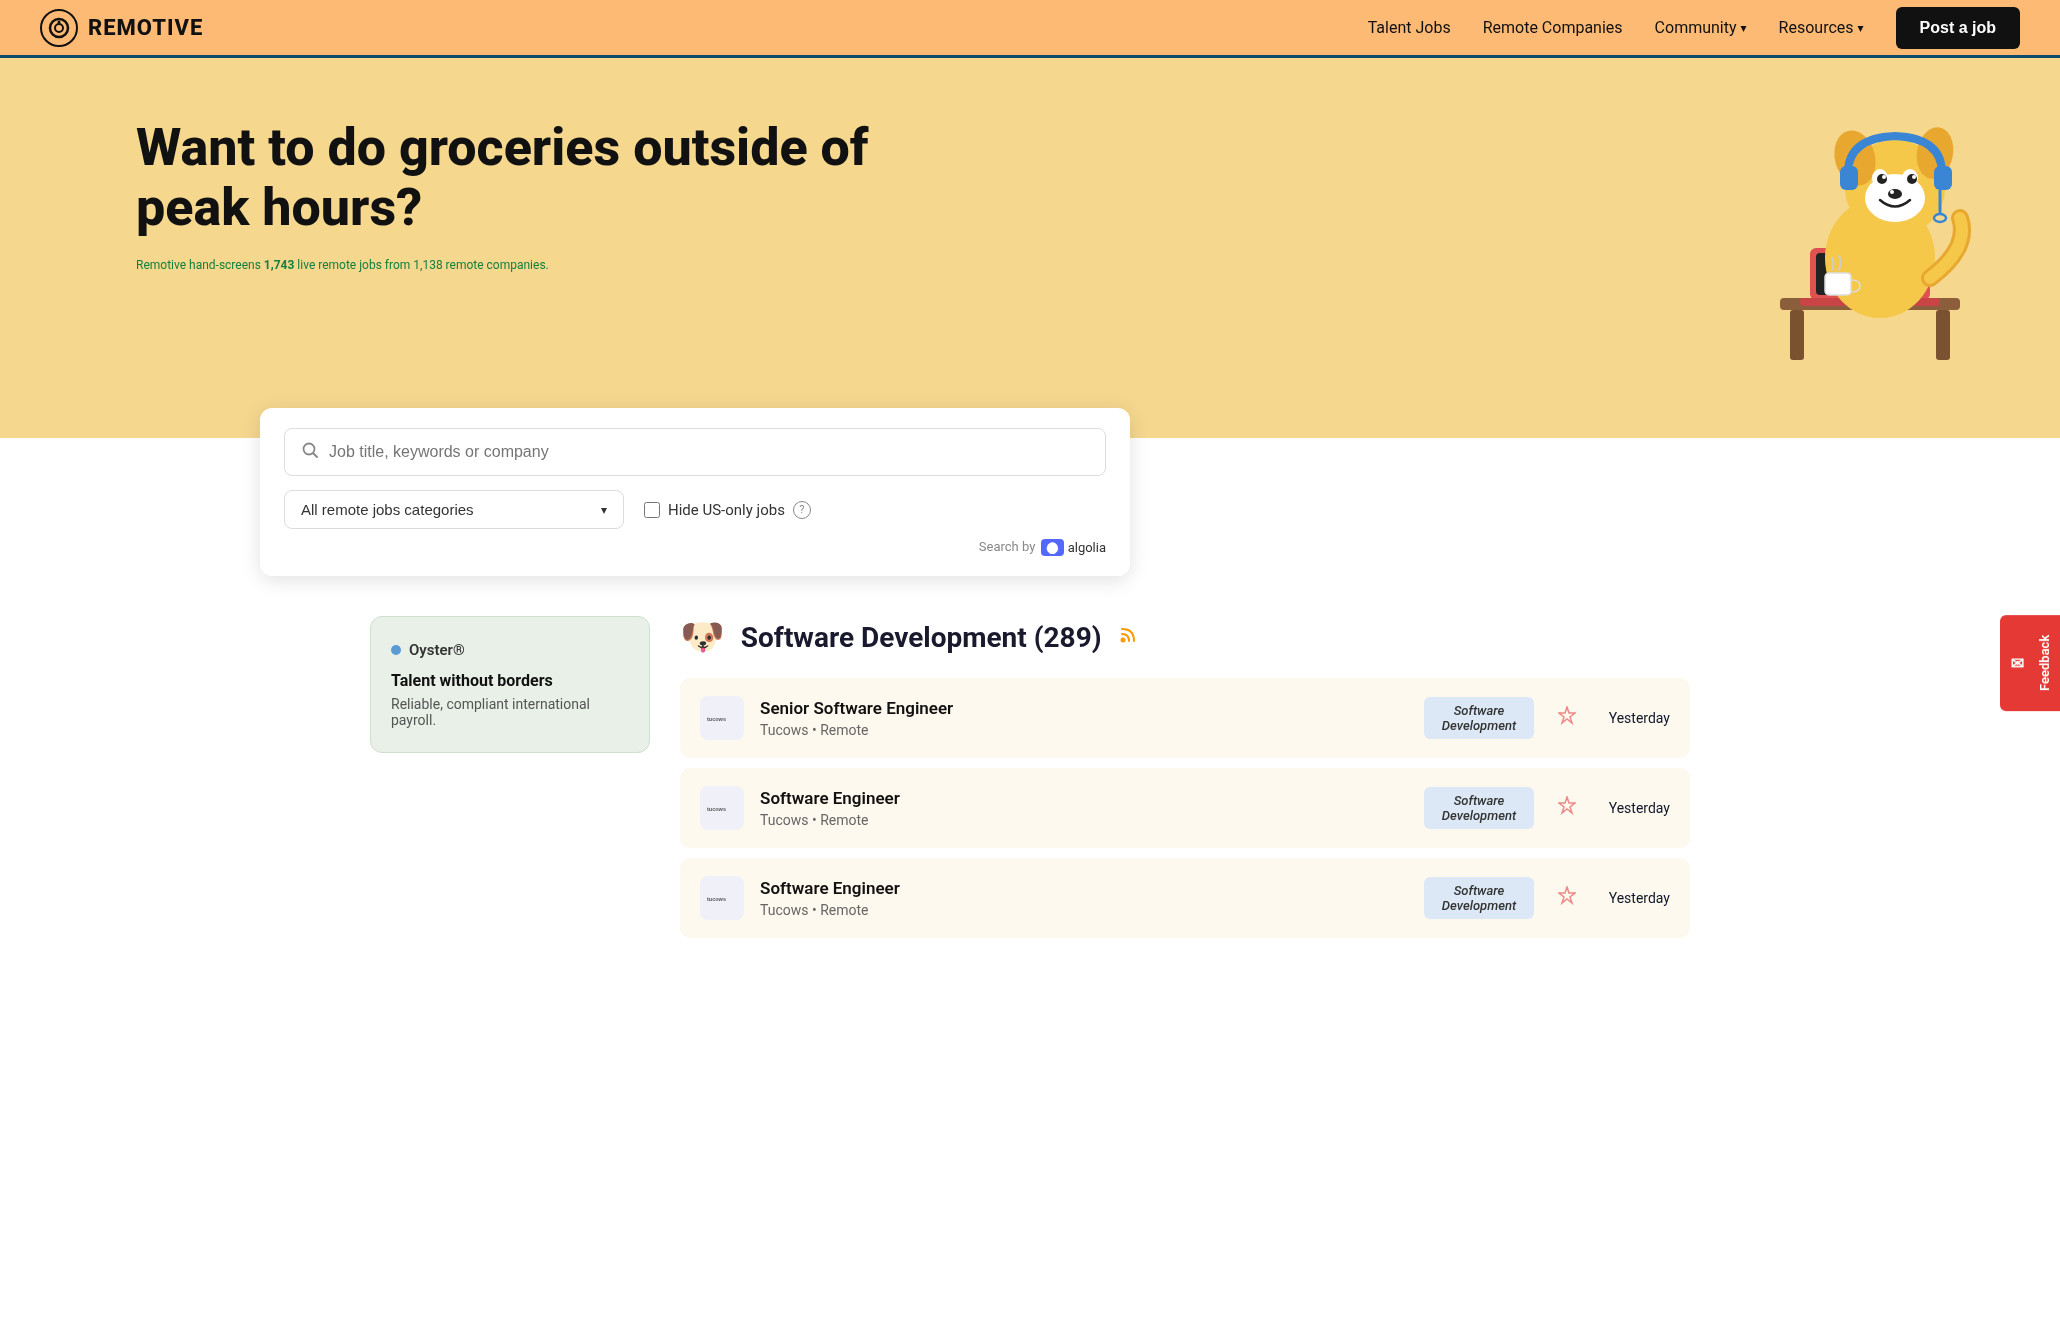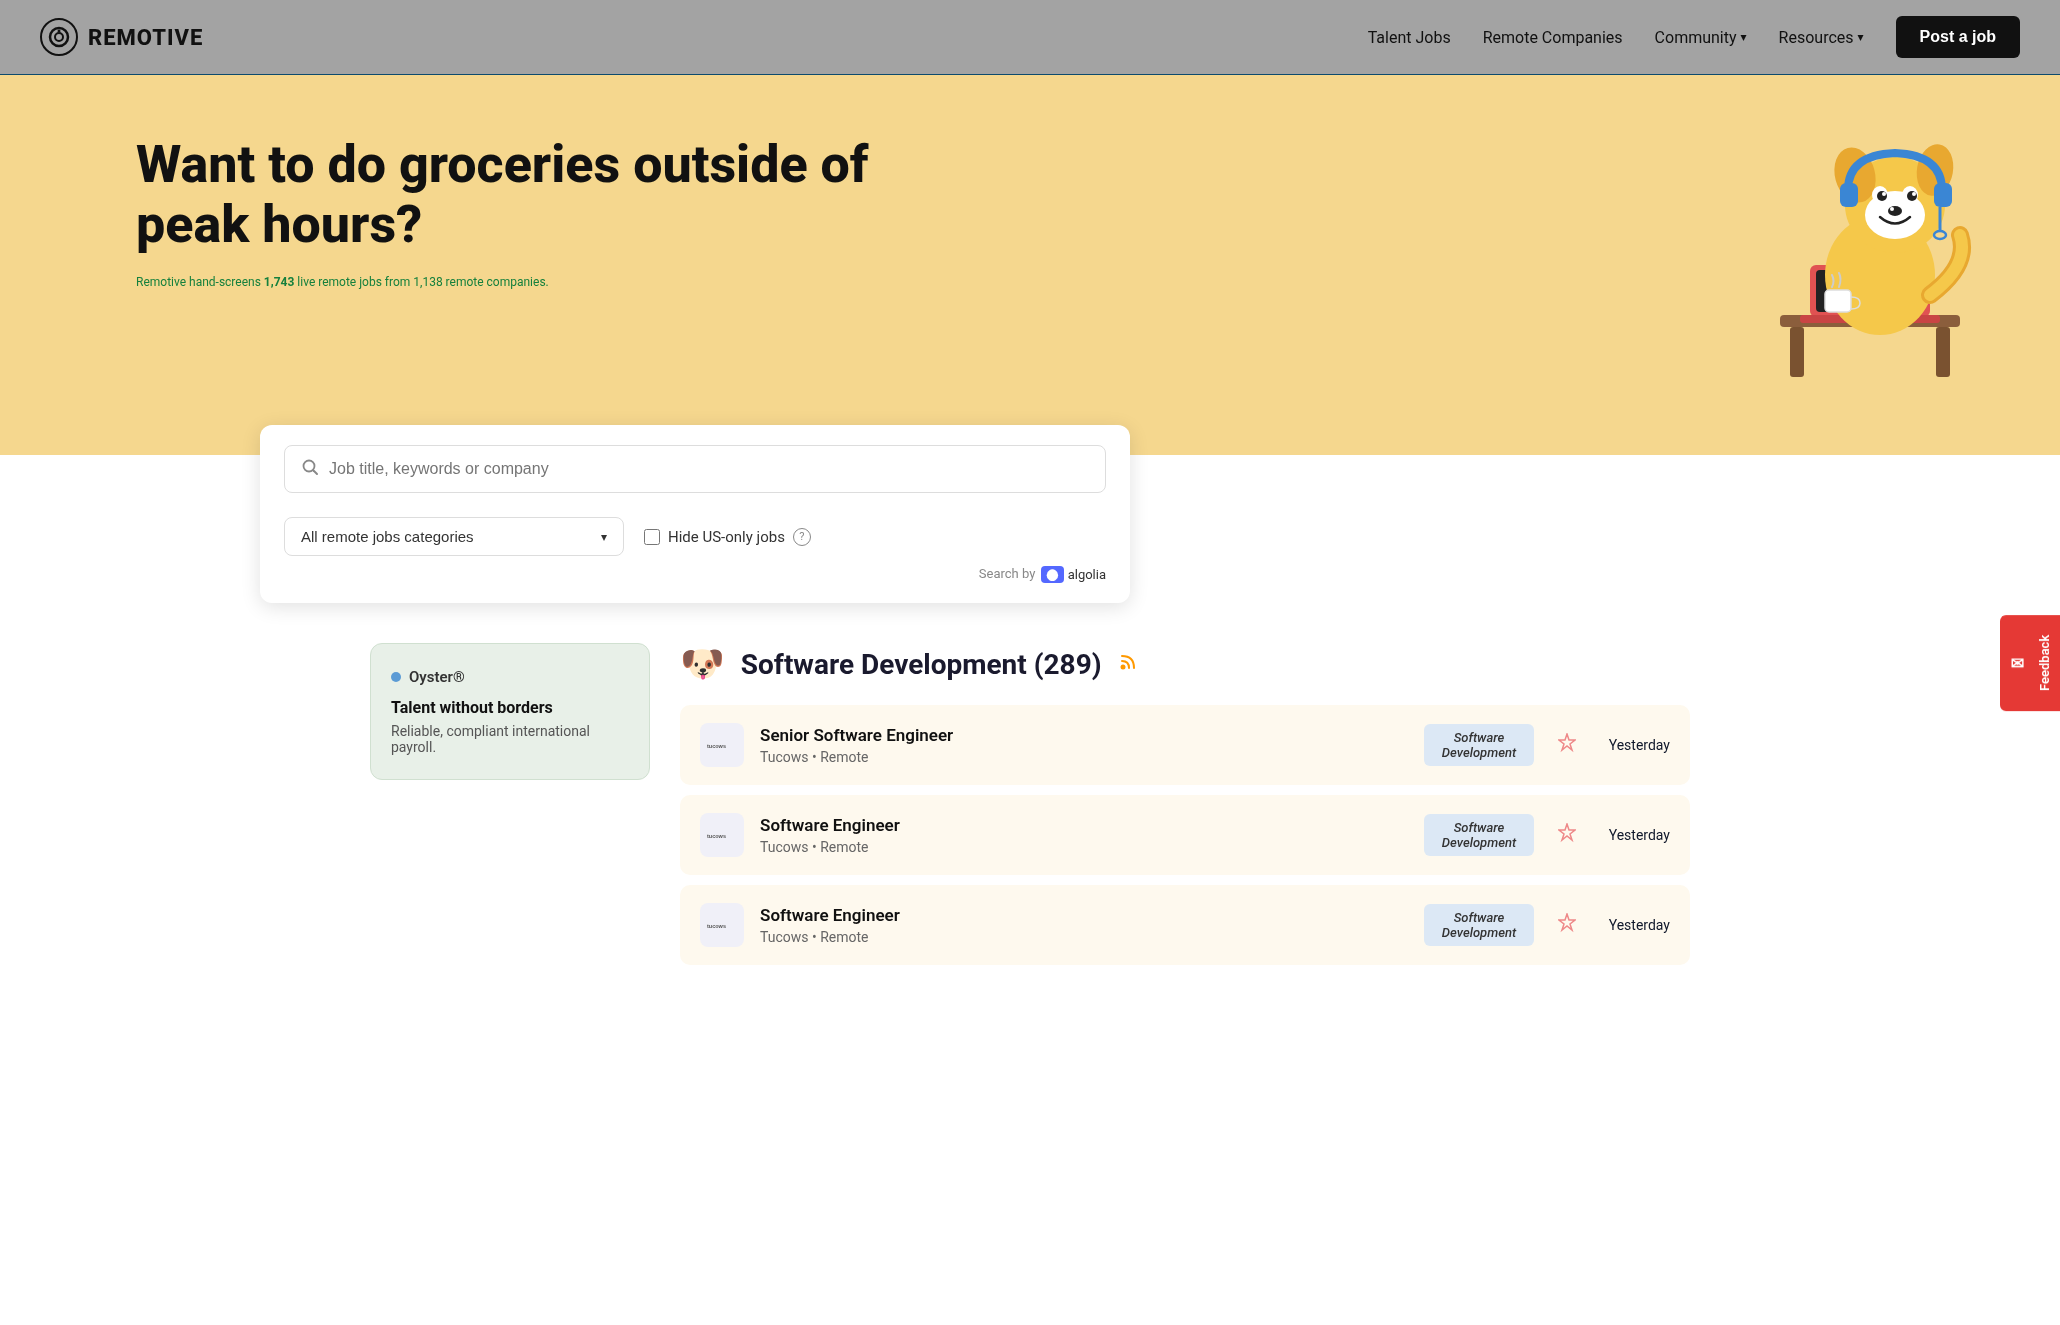--- a/index.html
+++ b/index.html
@@ -1,22 +1,22 @@
 <!DOCTYPE html>
 <html><head>
   <meta charset="utf-8">
   <style>
     * { box-sizing: border-box; margin: 0; padding: 0; }
     body { font-family: -apple-system, BlinkMacSystemFont, 'Segoe UI', Roboto, sans-serif; background: #fff; }
 
     
     .navbar {
       display: flex; align-items: center; justify-content: space-between;
-      padding: 0 40px; height: 75px; background: #a3a3a3;
-      border-bottom: 1px solid #0c4a6e; position: relative; z-index: 10;
+      padding: 0 40px; height: 58px; background: #fdba74;
+      border-bottom: 3px solid #0c4a6e; position: relative; z-index: 10;
     }
     .nav-logo { display: flex; align-items: center; gap: 10px; text-decoration: none; }
     .nav-logo-icon {
       width: 38px; height: 38px; border-radius: 50%; border: 2.5px solid #111;
       display: flex; align-items: center; justify-content: center; font-size: 18px;
     }
     .nav-logo-text { font-size: 22px; font-weight: 800; color: #111; letter-spacing: 1px; }
     .nav-links { display: flex; align-items: center; gap: 32px; }
     .nav-link { font-size: 16px; color: #111; text-decoration: none; cursor: pointer; }
     .nav-link-dropdown { display: flex; align-items: center; gap: 4px; }
@@ -39,21 +39,21 @@
     
     .search-wrapper {
       background: #fff; max-width: 870px; margin: -30px auto 0 auto;
       border-radius: 12px; box-shadow: 0 4px 20px rgba(0,0,0,0.12);
       padding: 20px 24px; position: relative; z-index: 5;
       margin-left: 260px; margin-right: 40px;
     }
     .search-input-row {
       display: flex; align-items: center; gap: 10px;
       border: 1.5px solid #ddd; border-radius: 8px; padding: 12px 16px;
-      margin-bottom: 24px;
+      margin-bottom: 14px;
     }
     .search-icon-wrap { color: #888; font-size: 18px; }
     .search-input {
       border: none; outline: none; font-size: 16px; color: #888; width: 100%;
       background: transparent;
     }
     .search-row2 { display: flex; align-items: center; gap: 20px; }
     .category-select {
       display: flex; align-items: center; gap: 8px;
       border: 1.5px solid #ddd; border-radius: 8px; padding: 10px 16px;

